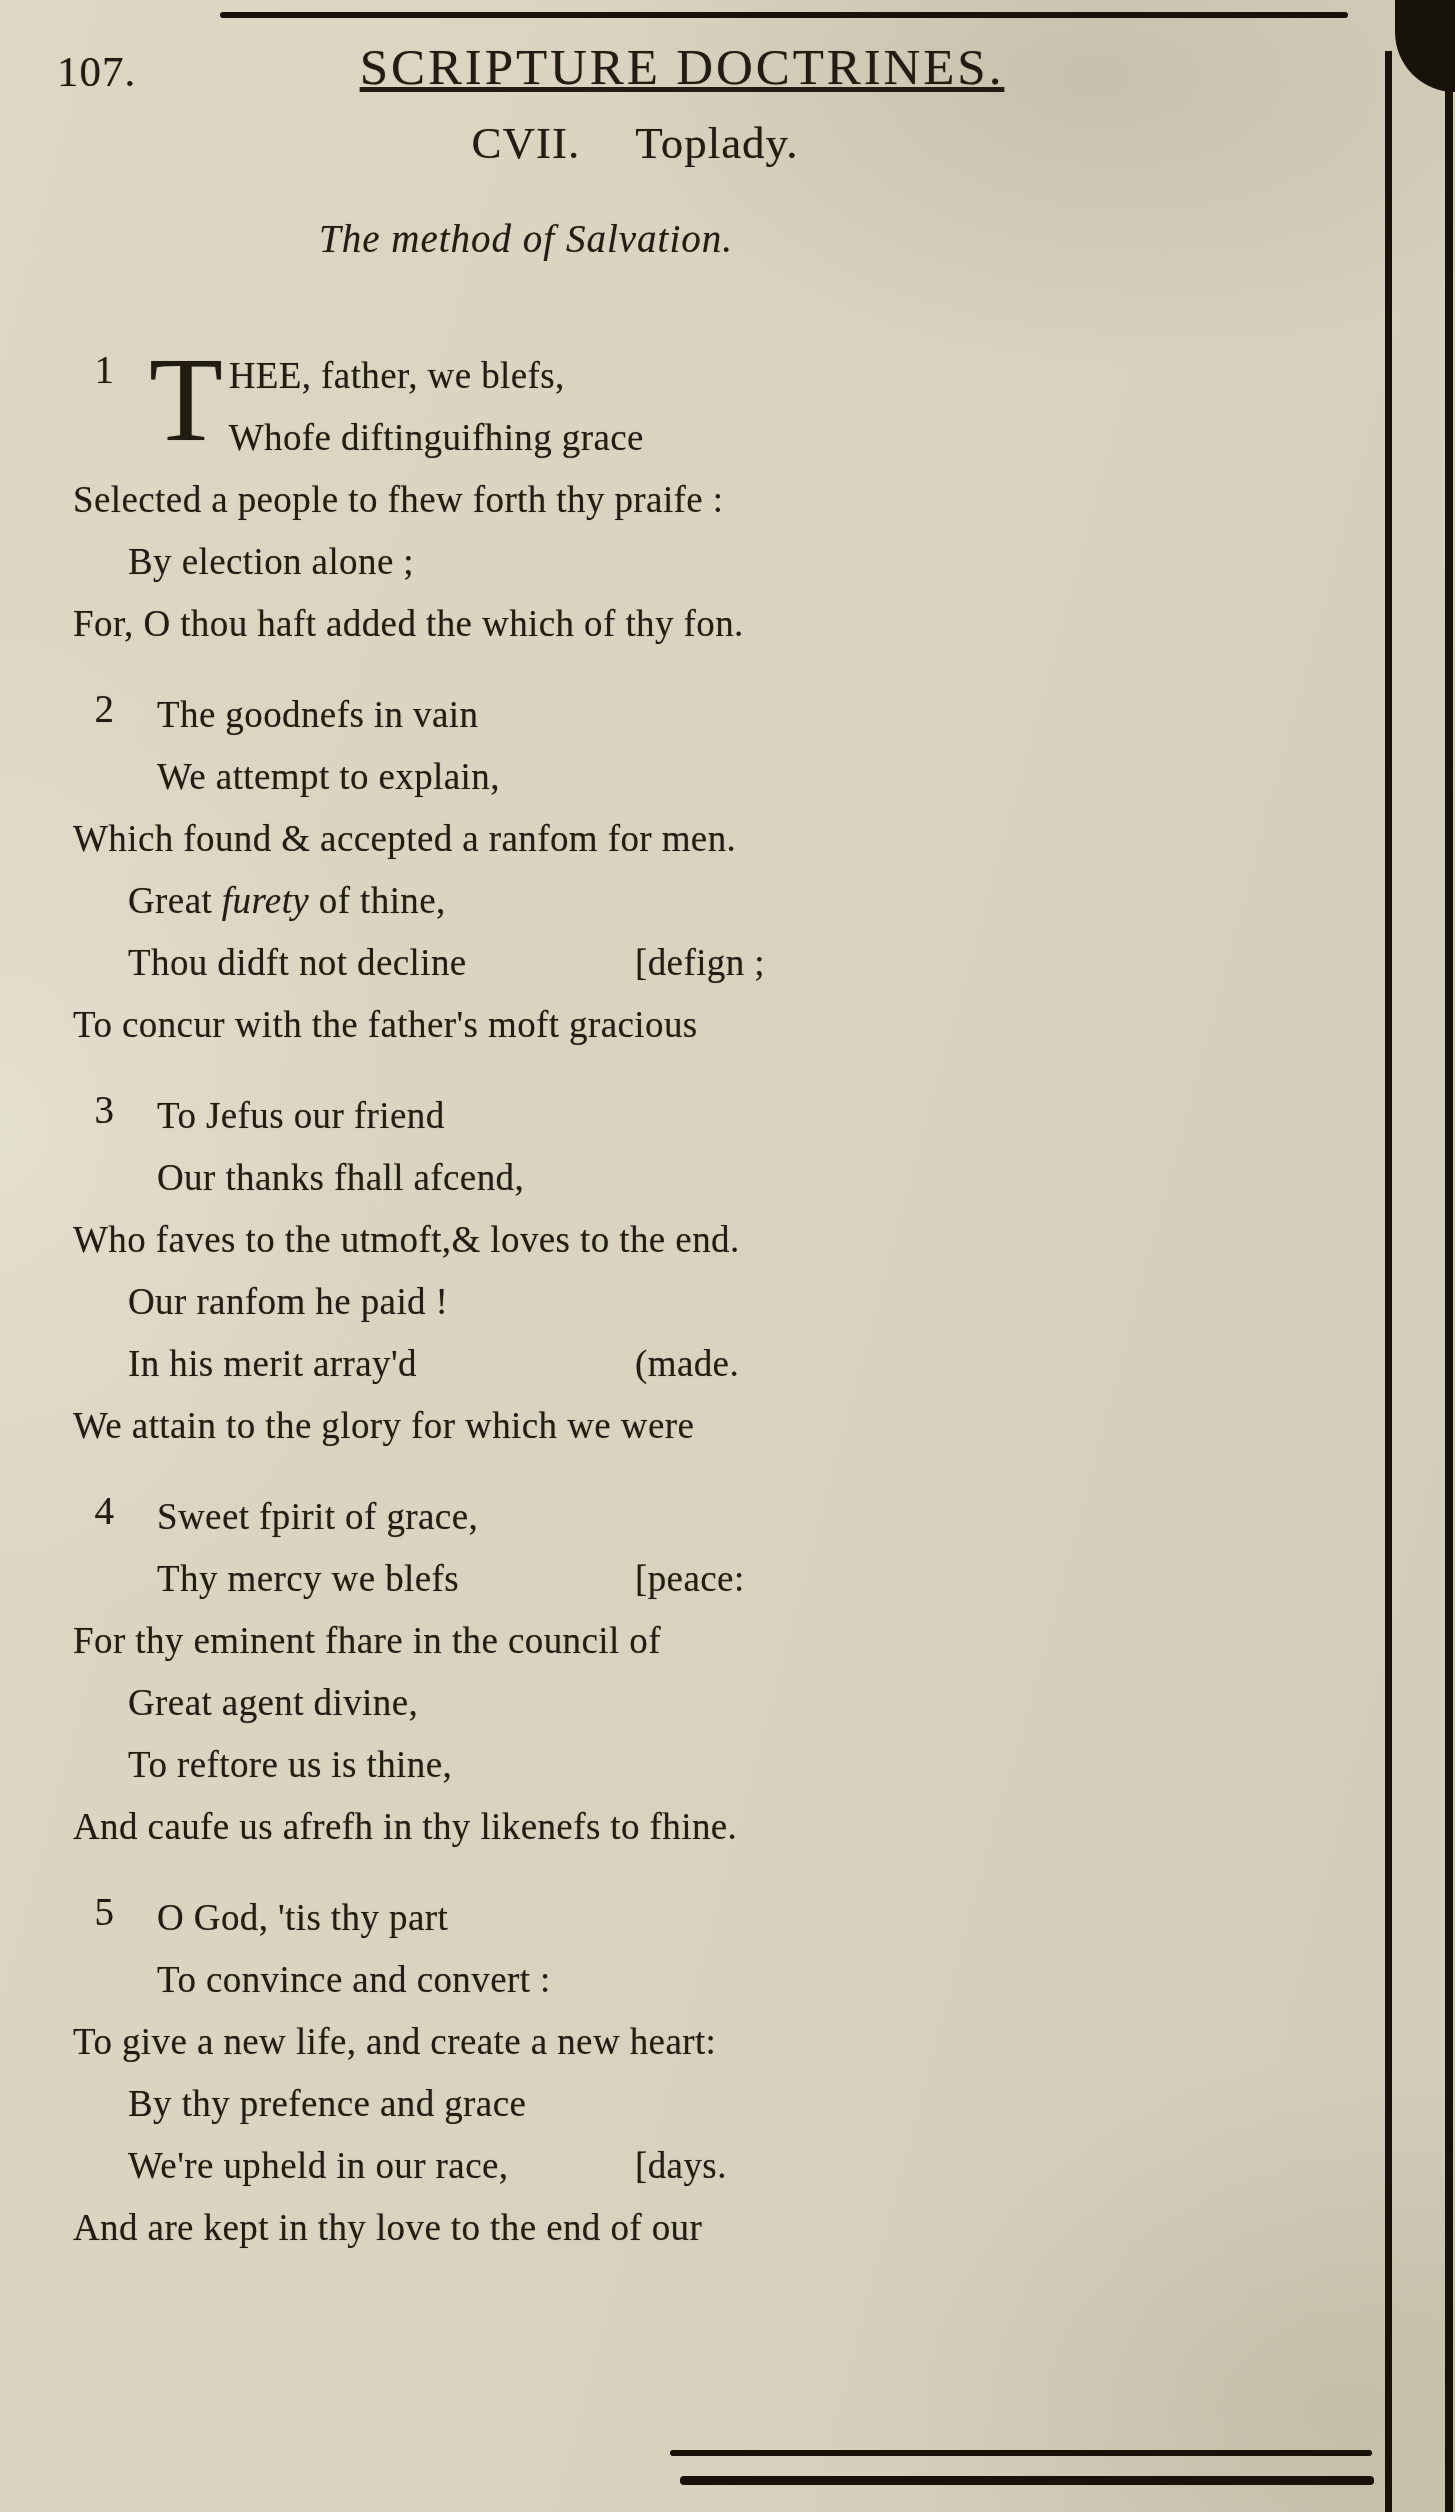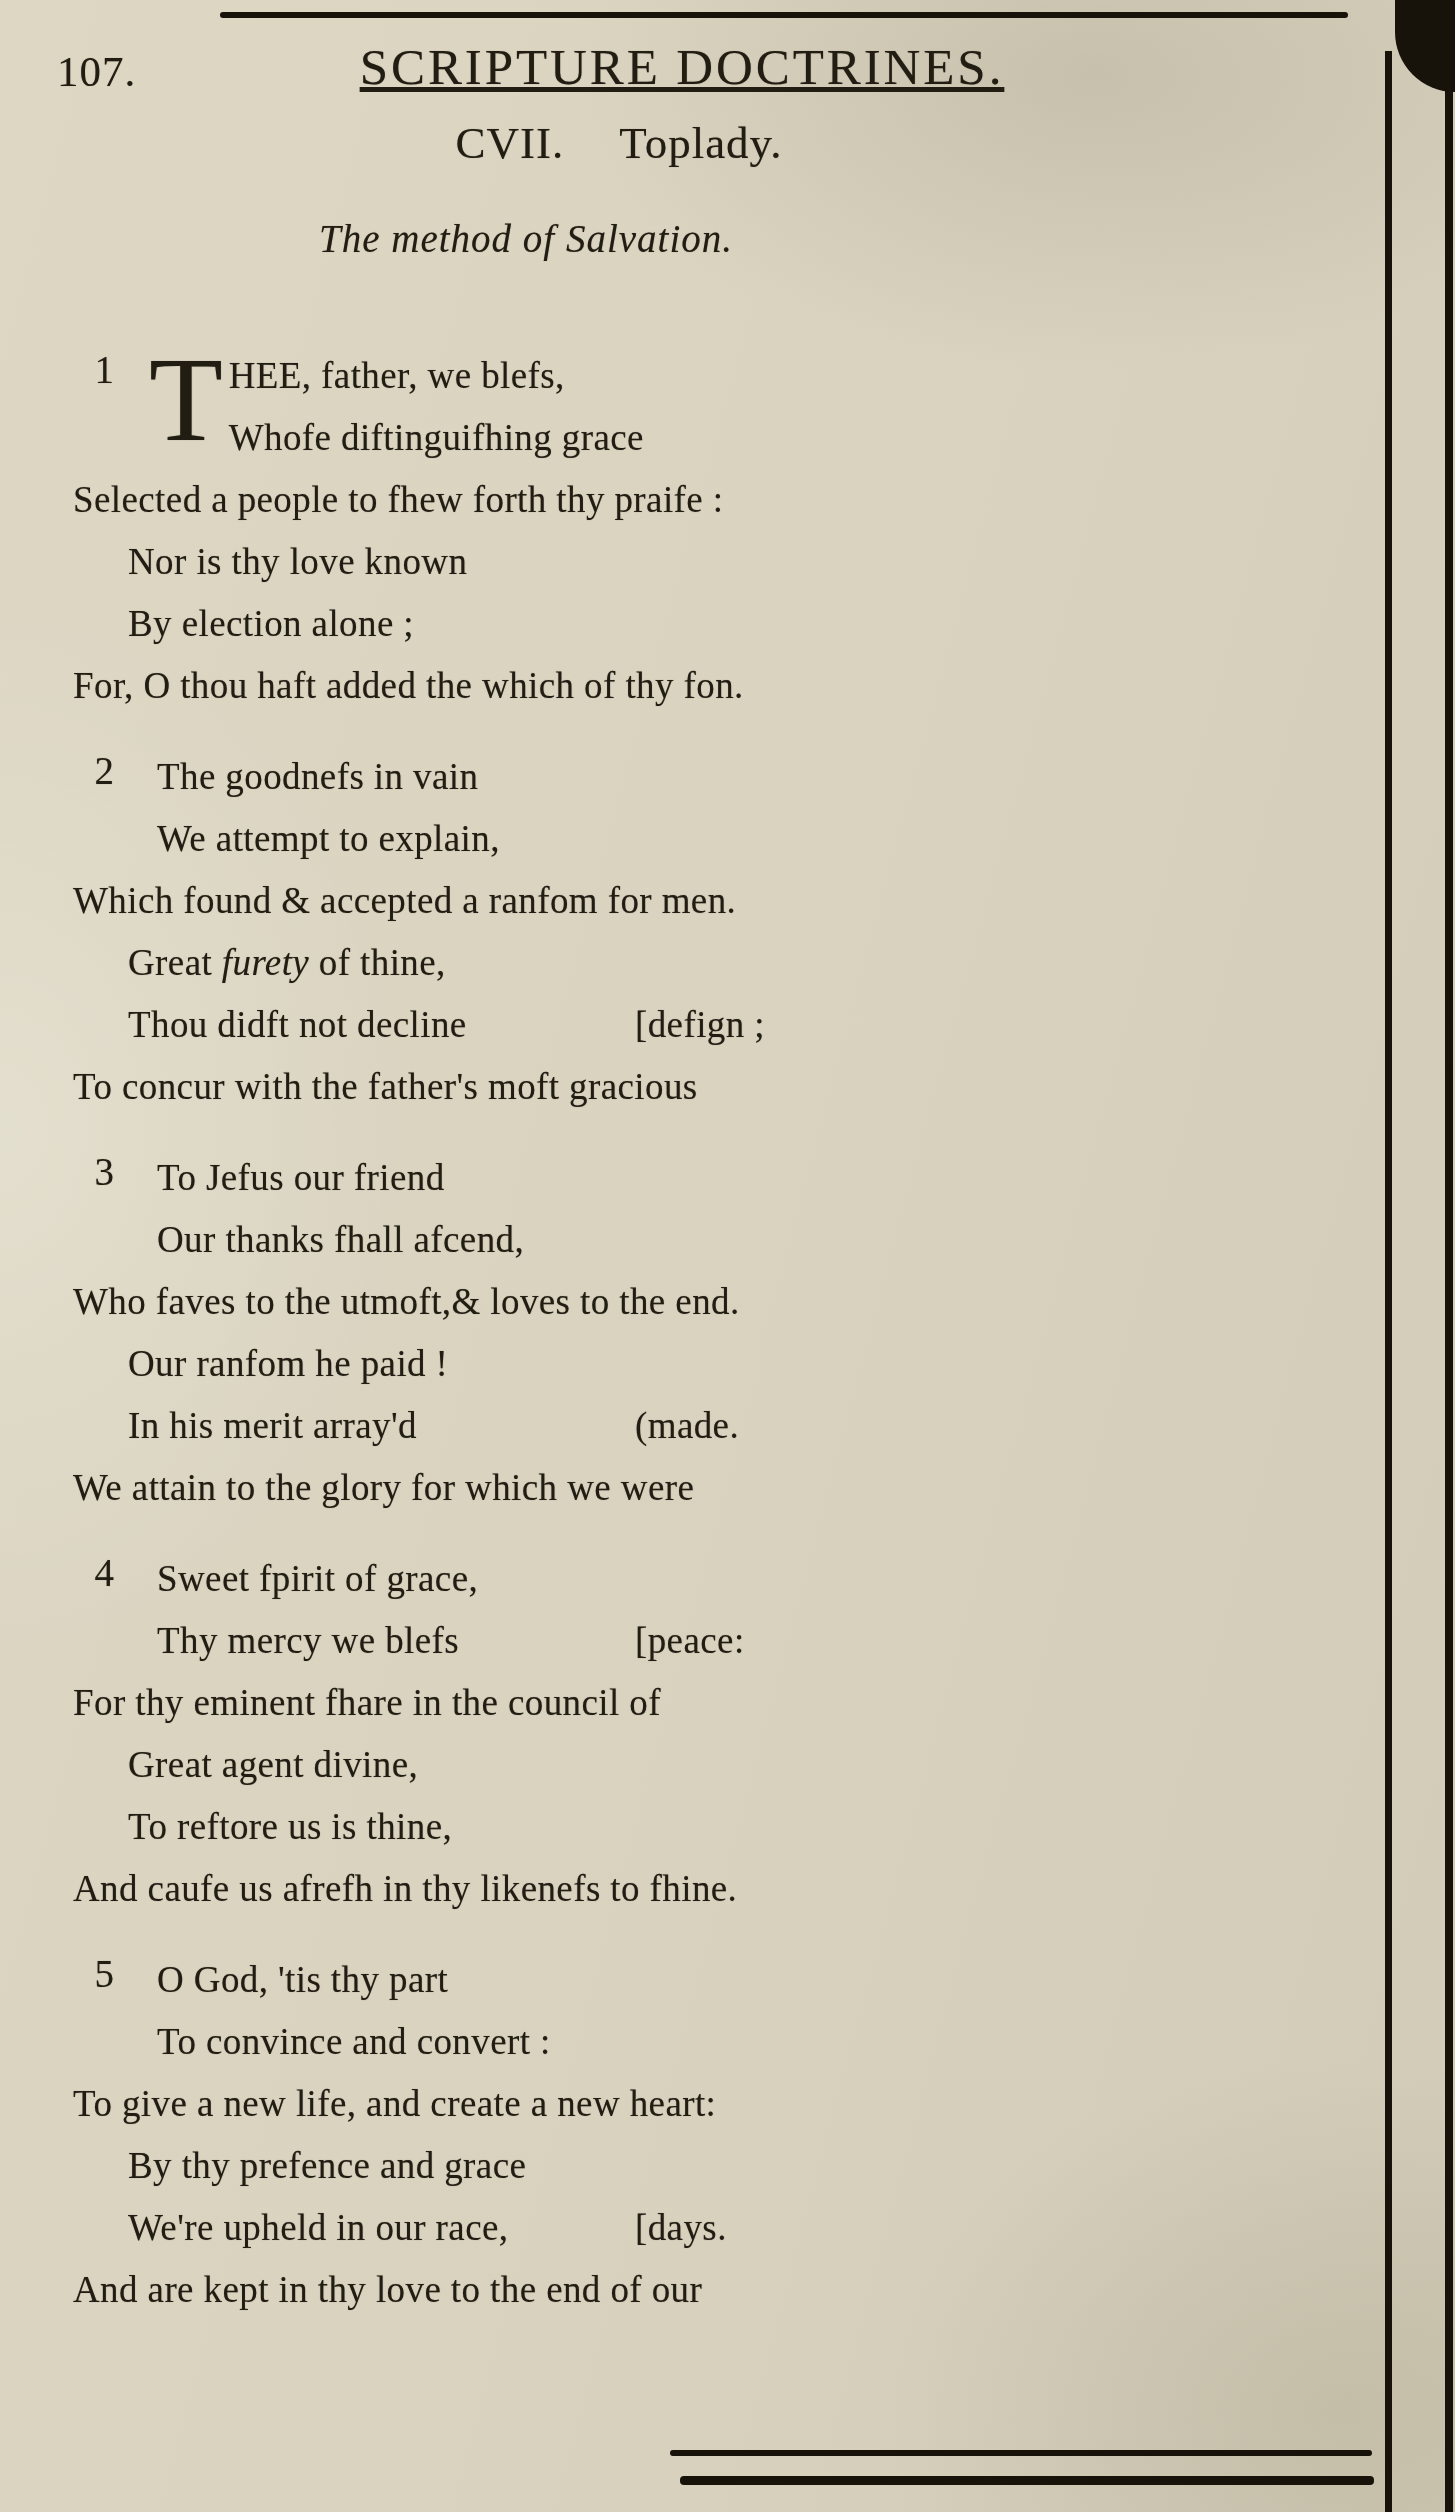--- a/index.html
+++ b/index.html
@@ -27,21 +27,21 @@
   .binding-line  { left: 1385px; top: 51px; width: 6.8px;  height: 2462px; }
   .edge-line     { left: 1445px; top: 84px; width: 7.8px;  height: 2428px; }
   .corner-blotch { left: 1395px; top: 0;    width: 60px; height: 92px; border-radius: 0 0 0 68px; }
   .bottom-rule-1 { left: 670px; top: 2450px; width: 702px; height: 5.8px; border-radius: 2.9px; }
   .bottom-rule-2 { left: 680px; top: 2476px; width: 694px; height: 8.8px; border-radius: 3.9px; }
 
   
   .running { position: relative; padding-top: 38px; }
   .pageno  { position: absolute; left: 57px; top: 47px; font-size: 43px; letter-spacing: 1px; }
   .rtitle  { width: 1364px; text-align: center; font-size: 51px; letter-spacing: 2.9px; text-decoration: underline; }
-  .hymnline { width: 1238px; text-align: center; font-size: 45px; margin-top: 21.4px; letter-spacing: 1px; }
+  .hymnline { width: 1238px; text-align: center; font-size: 45px; margin-top: 21.4px; letter-spacing: 1px; margin-left: 16px; }
   .hymnline .gap { display: inline-block; width: 55px; }
   .hymntitle { width: 1052px; text-align: center; font-style: italic; font-size: 39px;
                margin-top: 47px; letter-spacing: 1px; }
 
   
   .verses { margin: 84px 0 0 73px; width: 838px; }
   .verse  { position: relative; margin-bottom: 29px; }
   .vnum   { position: absolute; left: 21.4px; top: 1.9px; font-size: 39px; }
   .line   { position: relative; line-height: 62px; font-size: 37px;
             white-space: nowrap; letter-spacing: 0.4px; }
@@ -77,21 +77,20 @@
   <div class="hymntitle">The method of Salvation.</div>
 
   <div class="verses">
 
     <div class="verse">
       <span class="vnum">1</span>
       <span class="dropcap">T</span>
       <div class="line ind-0"><span>HEE, father, we blefs,</span></div>
       <div class="line ind-0"><span>Whofe diftinguifhing grace</span></div>
       <div class="line ind-0"><span>Selected a people to fhew forth thy praife :</span></div>
-      <div class="line ind-b"><span>Nor is thy love known</span></div>
       <div class="line ind-b"><span>By election alone ;</span></div>
       <div class="line ind-0"><span>For, O thou haft added the which of thy fon.</span></div>
     </div>
 
     <div class="verse">
       <span class="vnum">2</span>
       <div class="line ind-a"><span>The goodnefs in vain</span></div>
       <div class="line ind-a"><span>We attempt to explain,</span></div>
       <div class="line ind-0"><span>Which found &amp; accepted a ranfom for men.</span></div>
       <div class="line ind-b"><span>Great </span><em>furety</em><span> of thine,</span></div>

